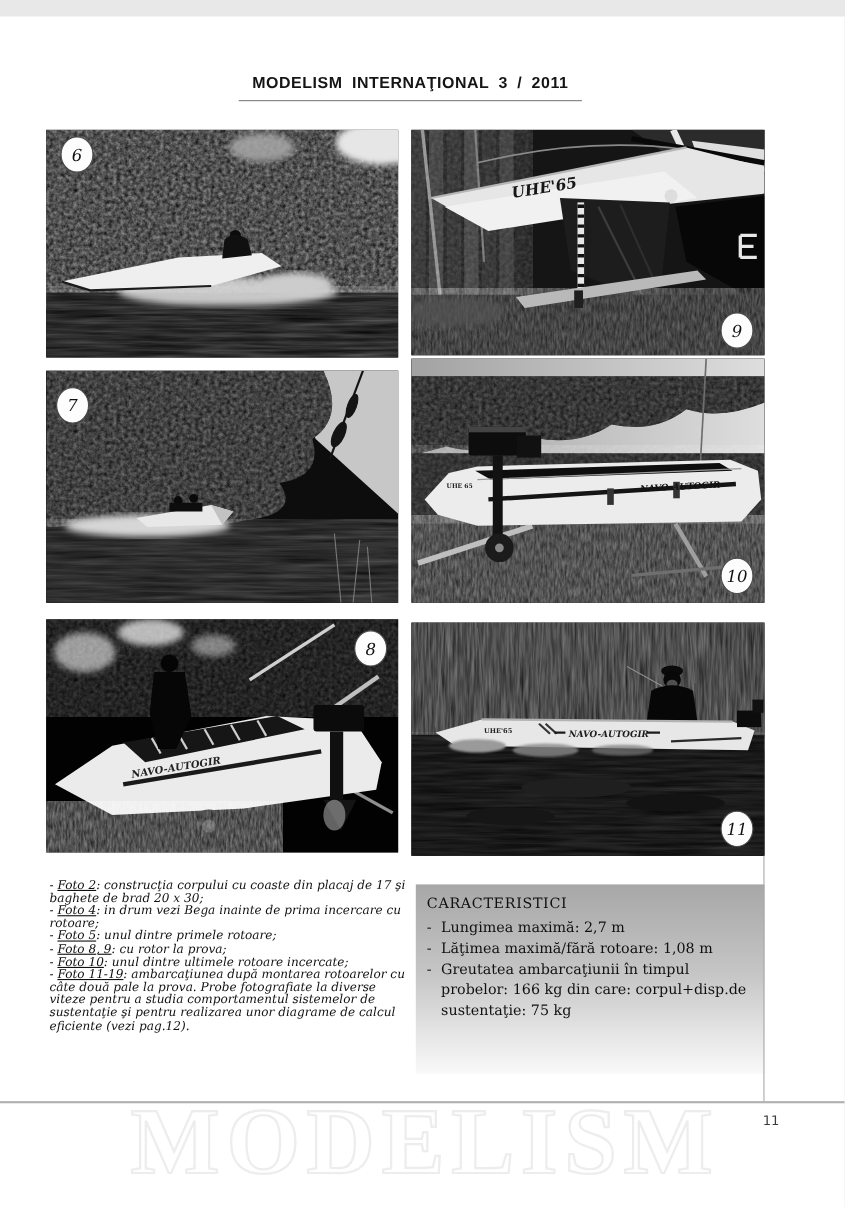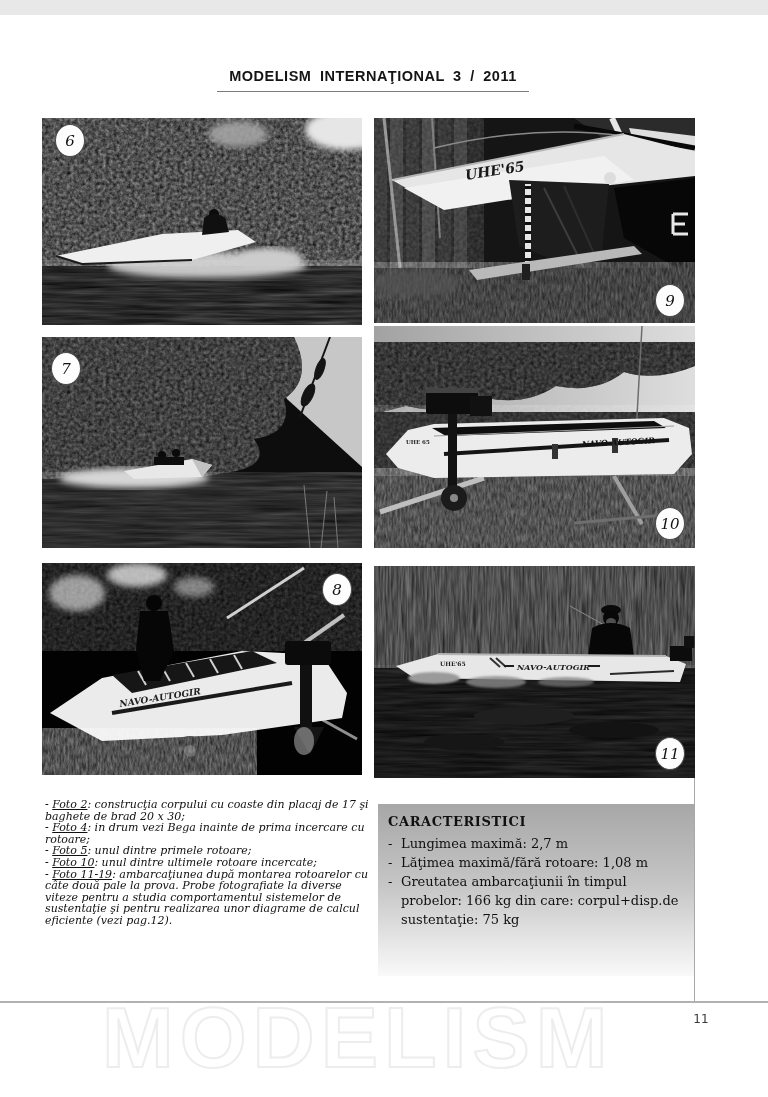--- a/index.html
+++ b/index.html
@@ -36,29 +36,29 @@
   .captions{position:absolute;left:45px;top:784px;width:326px;
             font-style:italic;font-size:11px;line-height:11.6px;color:#101010;}
   .cap{margin:0;}
   .cap .u{text-decoration:underline;}
 
   
   .specs{position:absolute;left:378px;top:789px;width:317px;height:172px;box-sizing:border-box;
          padding:8px 10px 0 10px;
          background:linear-gradient(180deg,#a7a7a7 0%,#c6c6c6 48%,#eeeeee 88%,#f9f9f9 100%);
          font-size:13px;line-height:19px;color:#101010;}
-  .specs-title{letter-spacing:.6px;margin:0 0 3px 0;font-weight:bold;}
+  .specs-title{letter-spacing:.6px;margin:0 0 3px 0;}
   .spec{margin:0;padding-left:13px;}
   .spec .dash{display:inline-block;width:13px;margin-left:-13px;}
 
   
   .vrule{position:absolute;left:694px;top:763px;width:1px;height:223px;background:#a9a9a9;}
   .hrule-bottom{position:absolute;left:0;top:986px;width:768px;height:2px;background:#b2b2b2;}
-  .watermark{position:absolute;left:102px;top:986px;width:552px;text-align:left;
-             font-family:Liberation Sans, sans-serif;font-weight:bold;font-size:86px;line-height:72px;
+  .watermark{position:absolute;left:102px;top:986px;width:552px;text-align:right;
+             font-family:Liberation Serif, serif;font-weight:bold;font-size:86px;line-height:72px;
              letter-spacing:6px;color:#ffffff;-webkit-text-stroke:2px #ededed;user-select:none;}
   .page-number{position:absolute;left:688px;top:997px;width:26px;text-align:center;
                font-family:"DejaVu Sans",sans-serif;font-size:12px;color:#3a3a3a;}
 </style>
 </head>
 <body>
 
 <svg width="0" height="0" style="position:absolute" aria-hidden="true">
   <defs>
     <filter id="nFoliage">
@@ -338,20 +338,21 @@
     </svg>
     <div class="badge">
         <span>11</span>
       </div>
   </figure>
 
   <section class="captions">
     <p class="cap"><span>- </span><span class="u">Foto 2</span><span>: construcţia corpului cu coaste din placaj de 17 şi baghete de brad 20 x 30;</span></p>
     <p class="cap"><span>- </span><span class="u">Foto 4</span><span>: in drum vezi Bega inainte de prima incercare cu rotoare;</span></p>
     <p class="cap"><span>- </span><span class="u">Foto 5</span><span>: unul dintre primele rotoare;</span></p>
+    <p class="cap"><span>- </span><span class="u">Foto 8, 9</span><span>: cu rotor la prova;</span></p>
     <p class="cap"><span>- </span><span class="u">Foto 10</span><span>: unul dintre ultimele rotoare incercate;</span></p>
     <p class="cap"><span>- </span><span class="u">Foto 11-19</span><span>: ambarcaţiunea după montarea rotoarelor cu câte două pale la prova. Probe fotografiate la diverse viteze pentru a studia comportamentul sistemelor de sustentaţie şi pentru realizarea unor diagrame de calcul eficiente (vezi pag.12).</span></p>
   </section>
 
   <aside class="specs">
     <p class="specs-title">CARACTERISTICI</p>
     <p class="spec"><span class="dash">- </span><span>Lungimea maximă: 2,7 m</span></p>
     <p class="spec"><span class="dash">- </span><span>Lăţimea maximă/fără rotoare: 1,08 m</span></p>
     <p class="spec"><span class="dash">- </span><span>Greutatea ambarcaţiunii în timpul probelor: 166 kg din care: corpul+disp.de sustentaţie: 75 kg</span></p>
   </aside>

